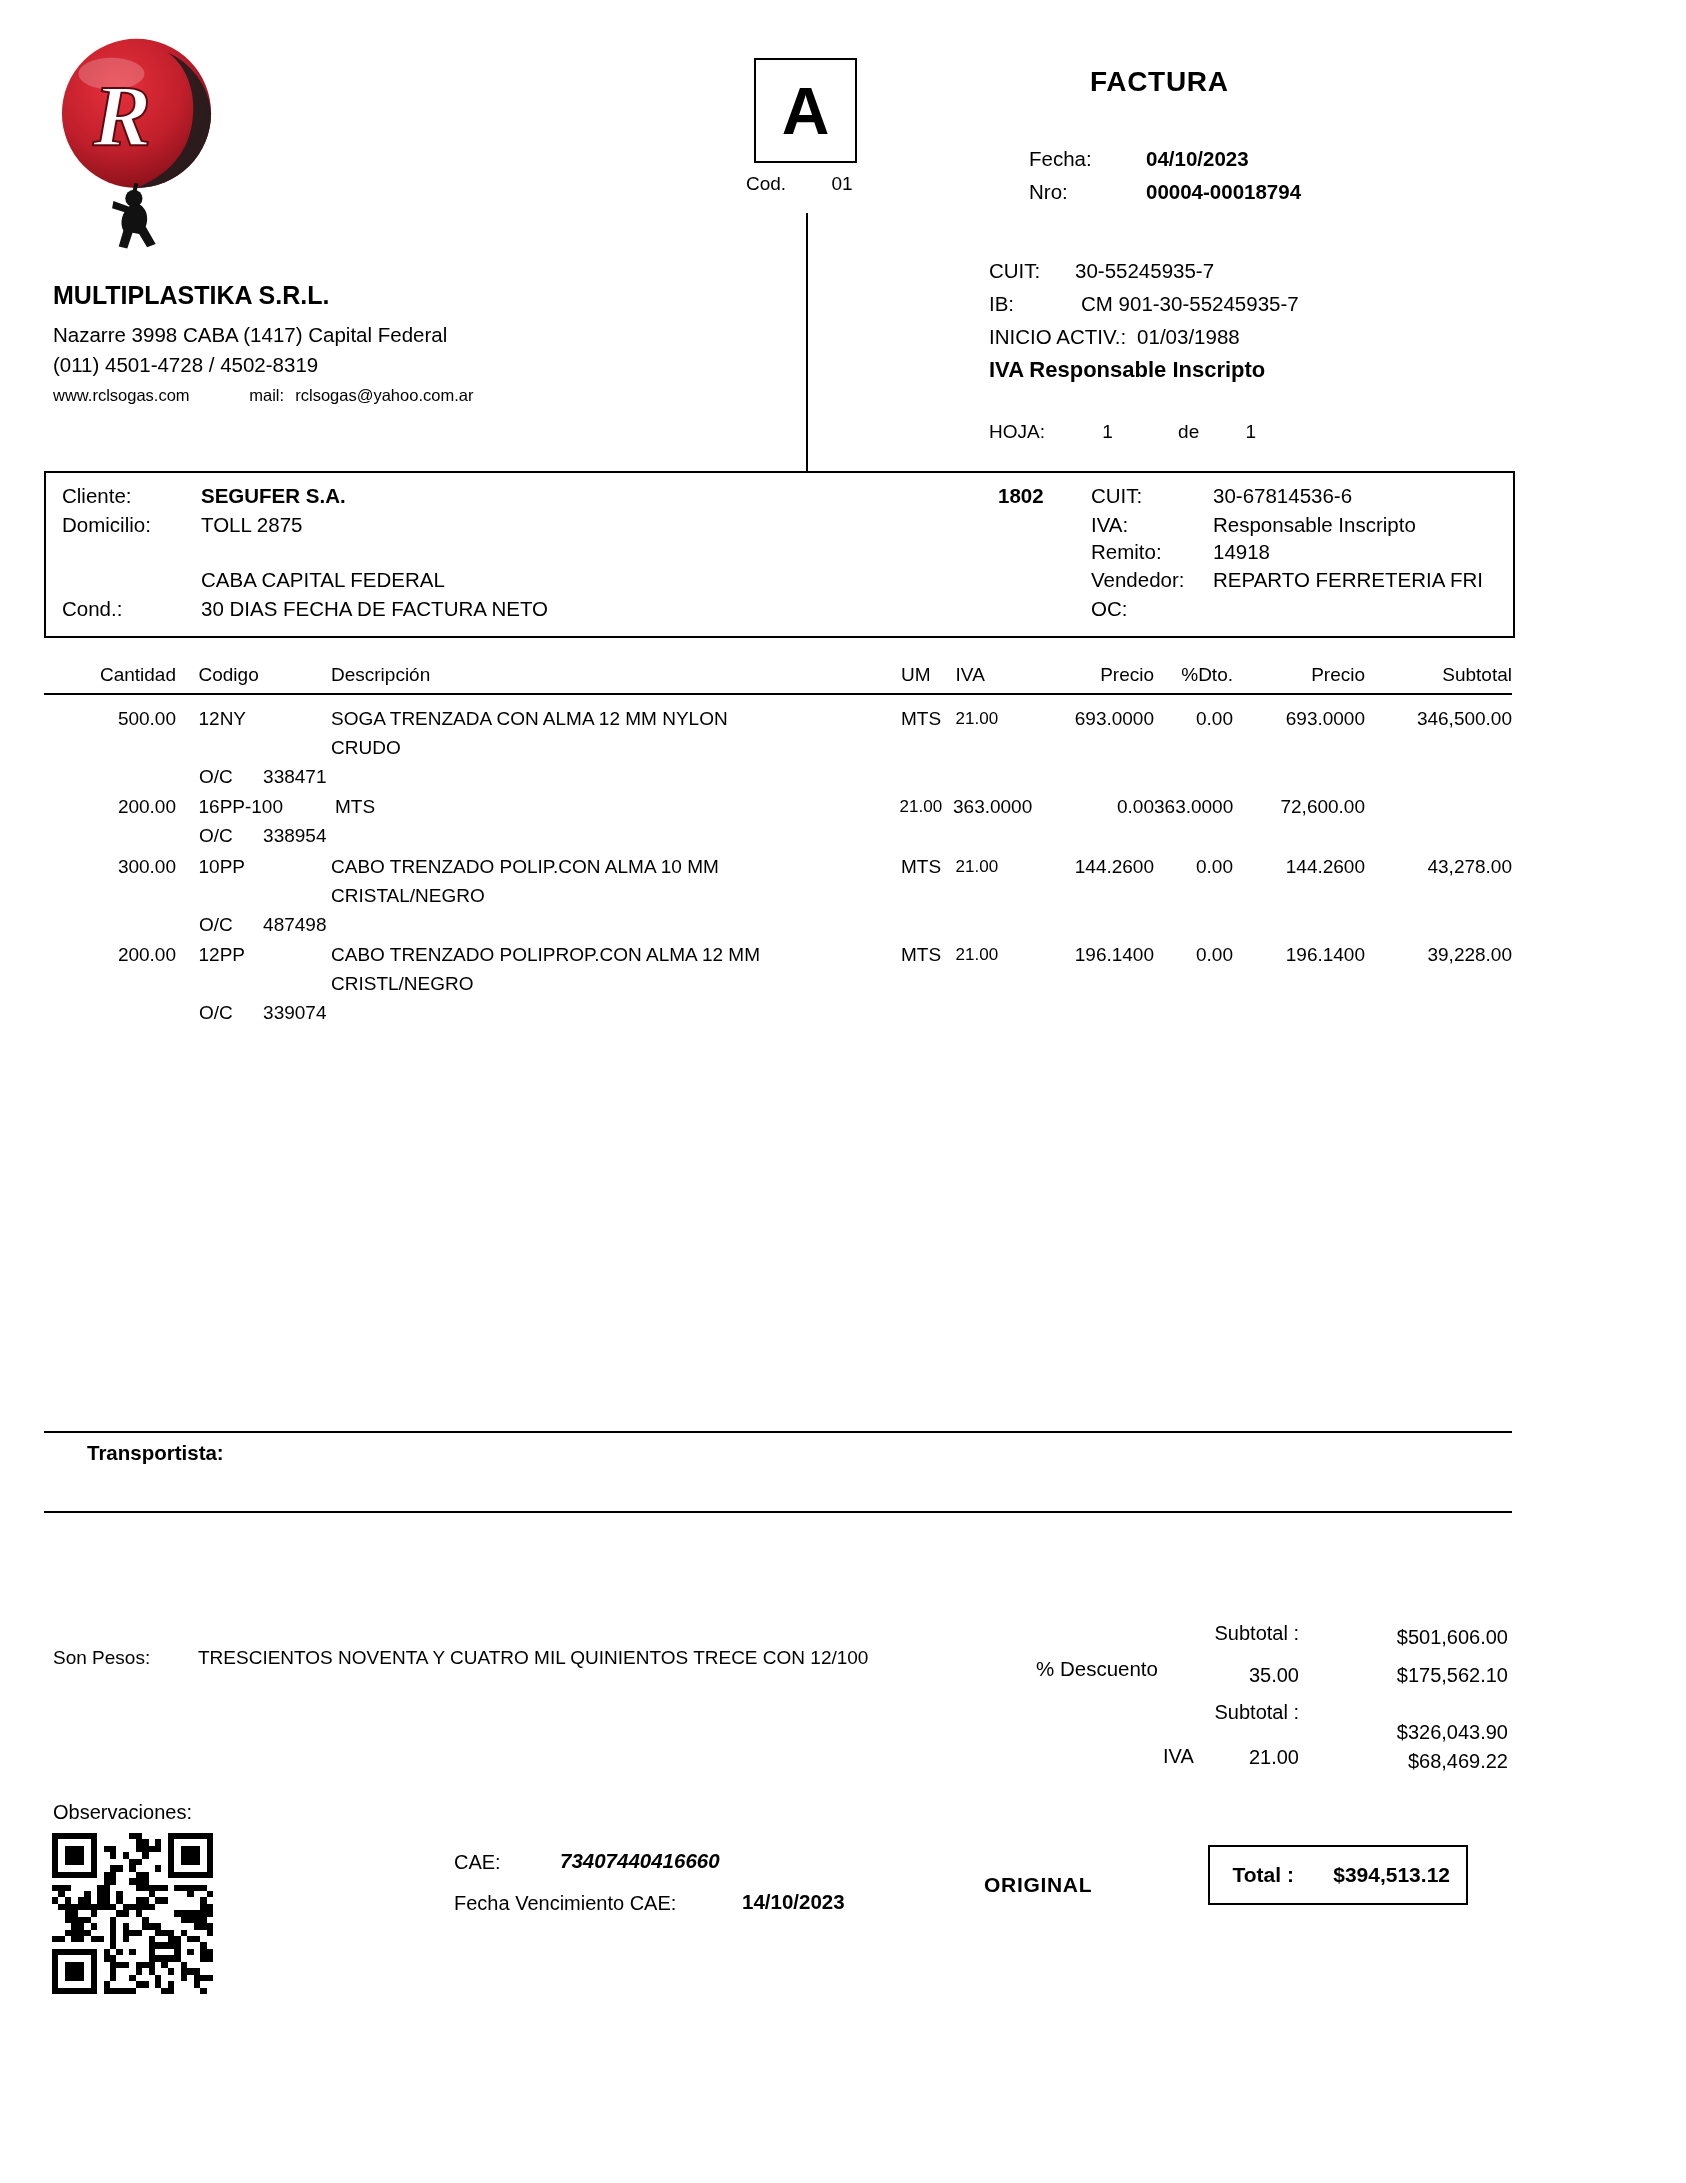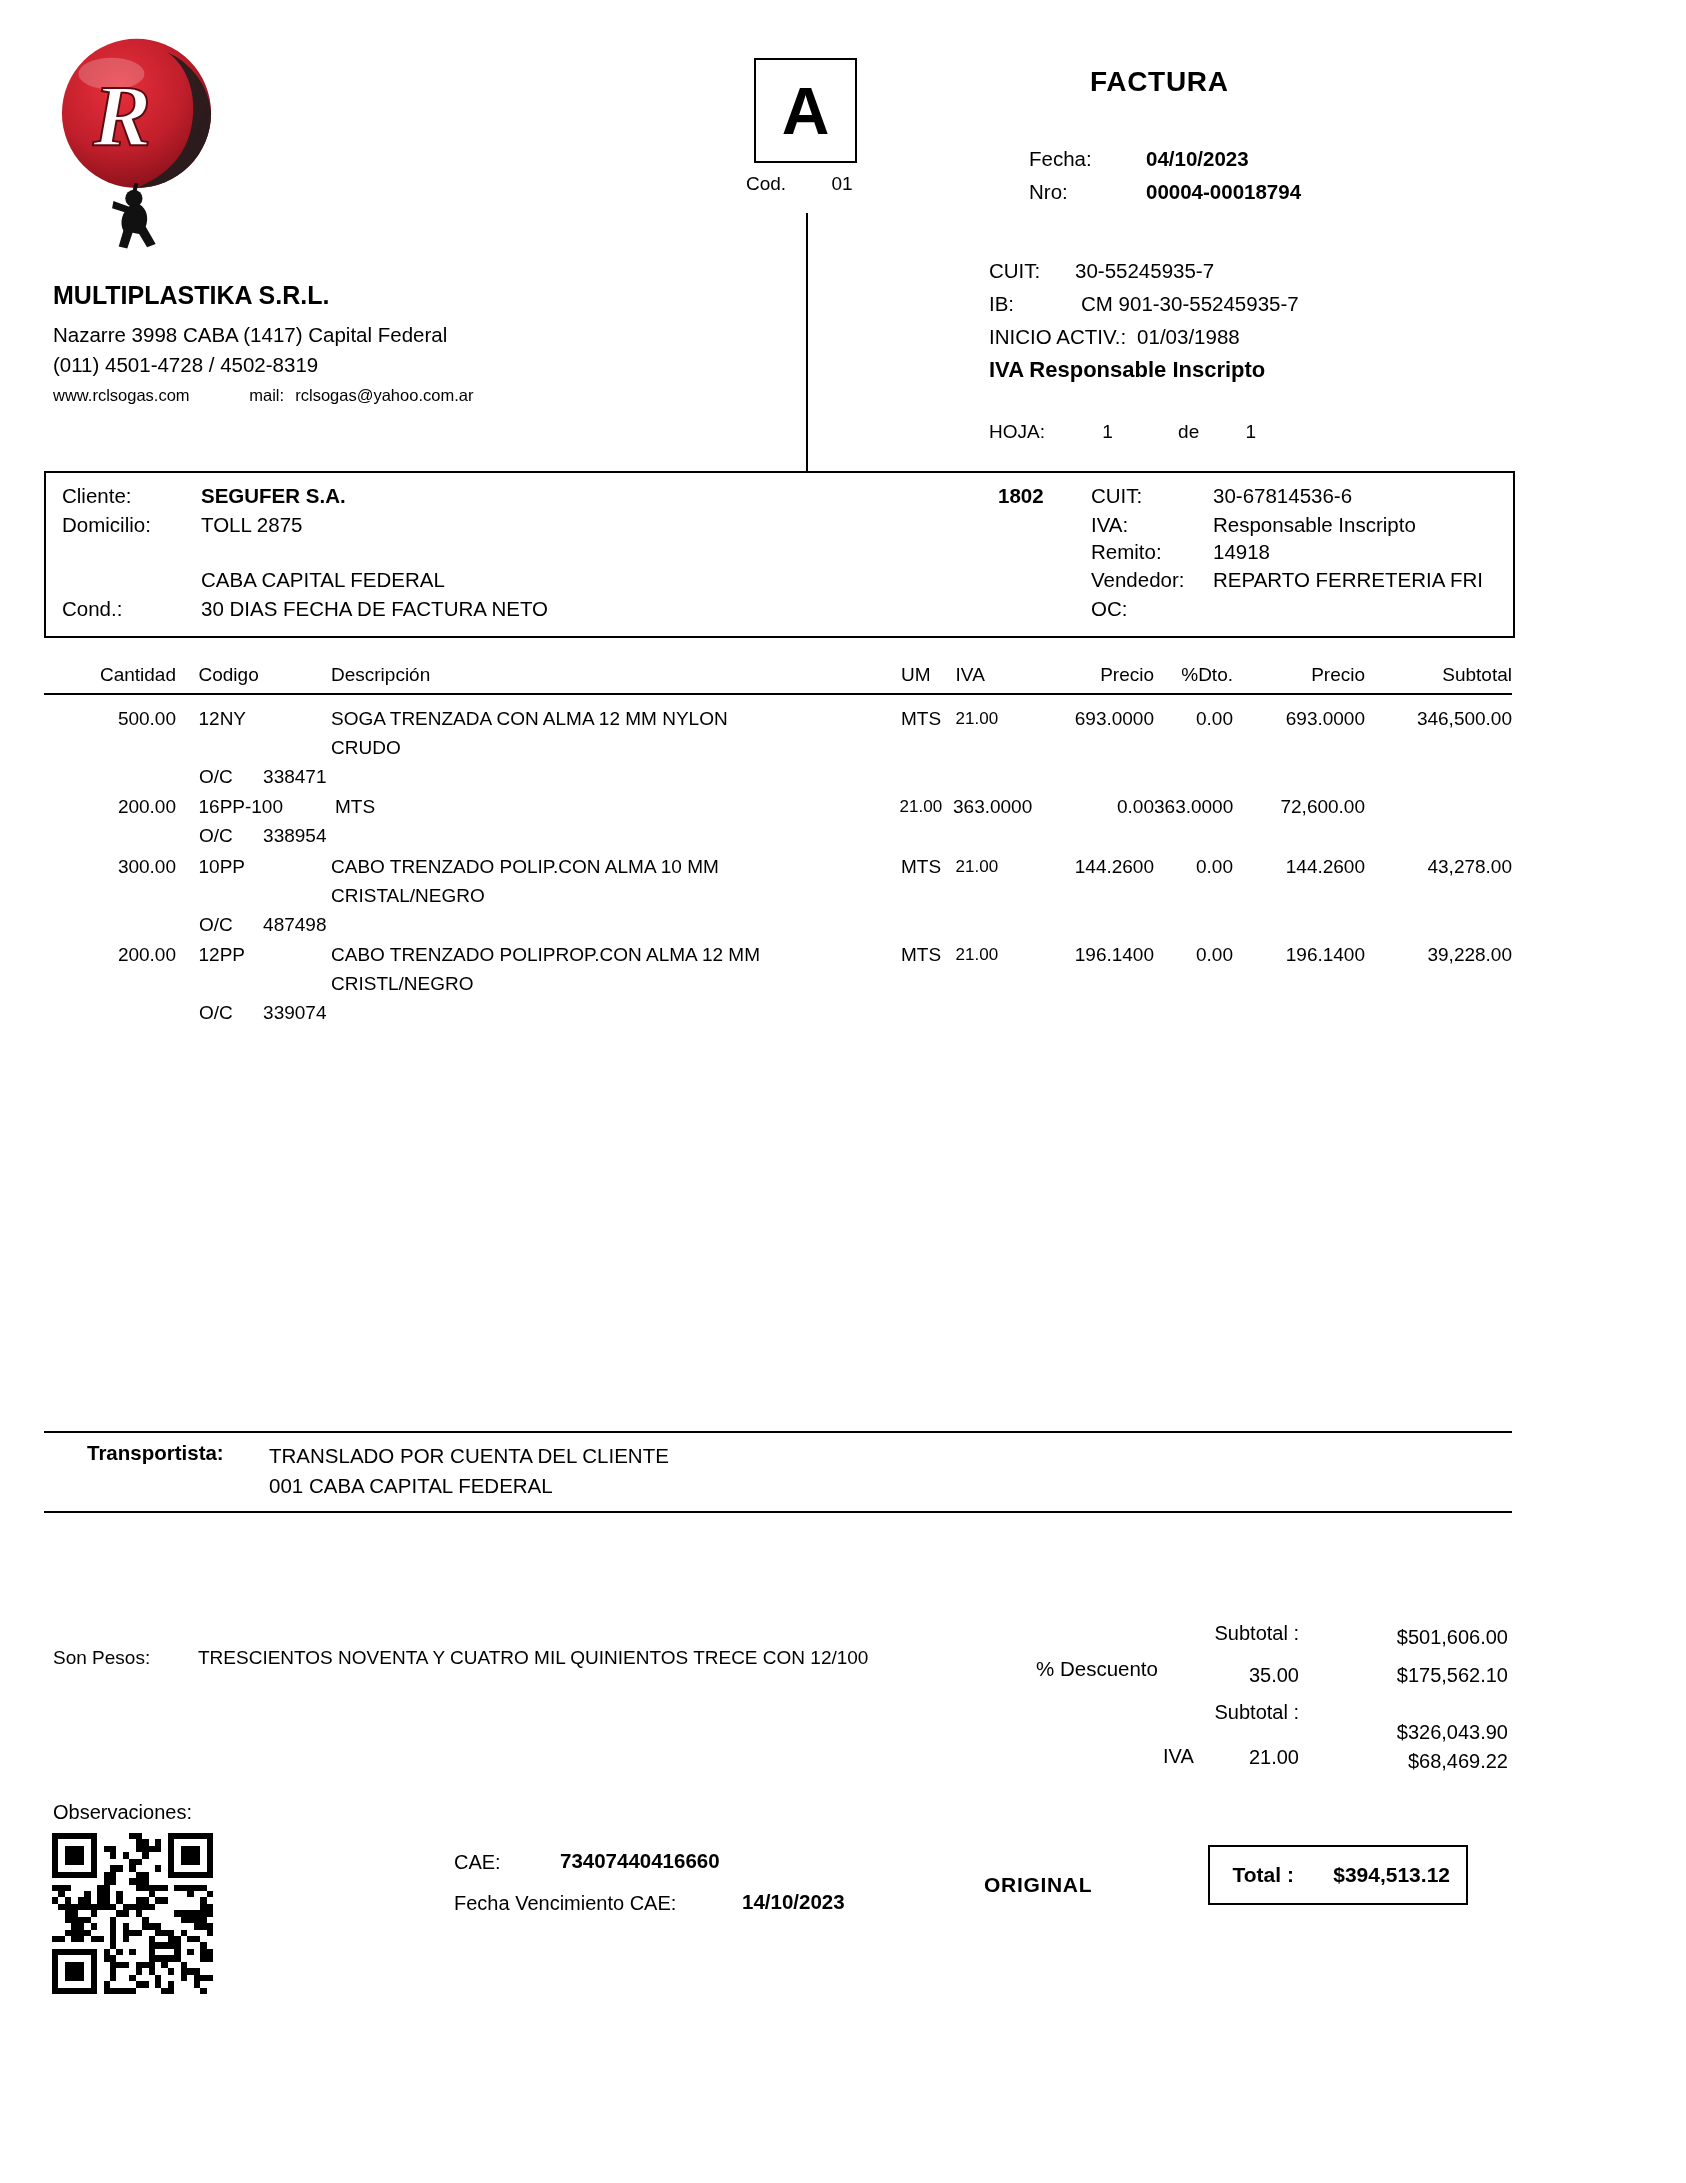--- a/index.html
+++ b/index.html
@@ -244,22 +244,20 @@
       <div class="oc-line">
         <span>O/C</span>
         <span class="ocnum">339074</span>
       </div>
     </div>
 
   </div>
 
   <div class="abs hline" style="left:44px;top:1431px;width:1468px;"></div>
   <div class="abs t31 b" style="left:87px;top:1441px;">Transportista:</div>
-  <div class="abs t31 preline" style="left:269px;top:1441px;line-height:30px;">TRANSLADO POR CUENTA DEL CLIENTE
-001 CABA CAPITAL FEDERAL</div>
   <div class="abs hline" style="left:44px;top:1511px;width:1468px;"></div>
 
   <div class="abs t30 r" style="left:1098px;top:1622px;width:201px;">Subtotal :</div>
   <div class="abs t30 r" style="left:1310px;top:1626px;width:198px;">$501,606.00</div>
 
   <div class="abs t29" style="left:53px;top:1647px;">Son Pesos:</div>
   <div class="abs t29" style="left:198px;top:1647px;">TRESCIENTOS NOVENTA Y CUATRO MIL QUINIENTOS TRECE CON 12/100</div>
 
   <div class="abs t31" style="left:1036px;top:1657px;">% Descuento</div>
   <div class="abs t30 r" style="left:1191px;top:1664px;width:108px;">35.00</div>
@@ -480,21 +478,21 @@
         <rect x="2" y="2" width="3" height="3" fill="#000"></rect>
         <rect x="18" y="0" width="7" height="7" fill="#000"></rect>
         <rect x="19" y="1" width="5" height="5" fill="#fff"></rect>
         <rect x="20" y="2" width="3" height="3" fill="#000"></rect>
         <rect x="0" y="18" width="7" height="7" fill="#000"></rect>
         <rect x="1" y="19" width="5" height="5" fill="#fff"></rect>
         <rect x="2" y="20" width="3" height="3" fill="#000"></rect>
       </svg></div>
 
   <div class="abs t30" style="left:454px;top:1851px;">CAE:</div>
-  <div class="abs t31 b" style="left:560px;top:1849px;">73407440416660</div>
+  <div class="abs t31 b" style="left:560px;top:1849px;font-style:italic;">73407440416660</div>
   <div class="abs t30" style="left:454px;top:1892px;">Fecha Vencimiento CAE:</div>
   <div class="abs t31 b" style="left:742px;top:1890px;">14/10/2023</div>
 
   <div class="abs t34 b" style="left:984px;top:1873px;letter-spacing:0.7px;">ORIGINAL</div>
 
   <div class="abs total-box">
     <span class="t34 b">Total :</span>
     <span class="t34 b">$394,513.12</span>
   </div>
 

